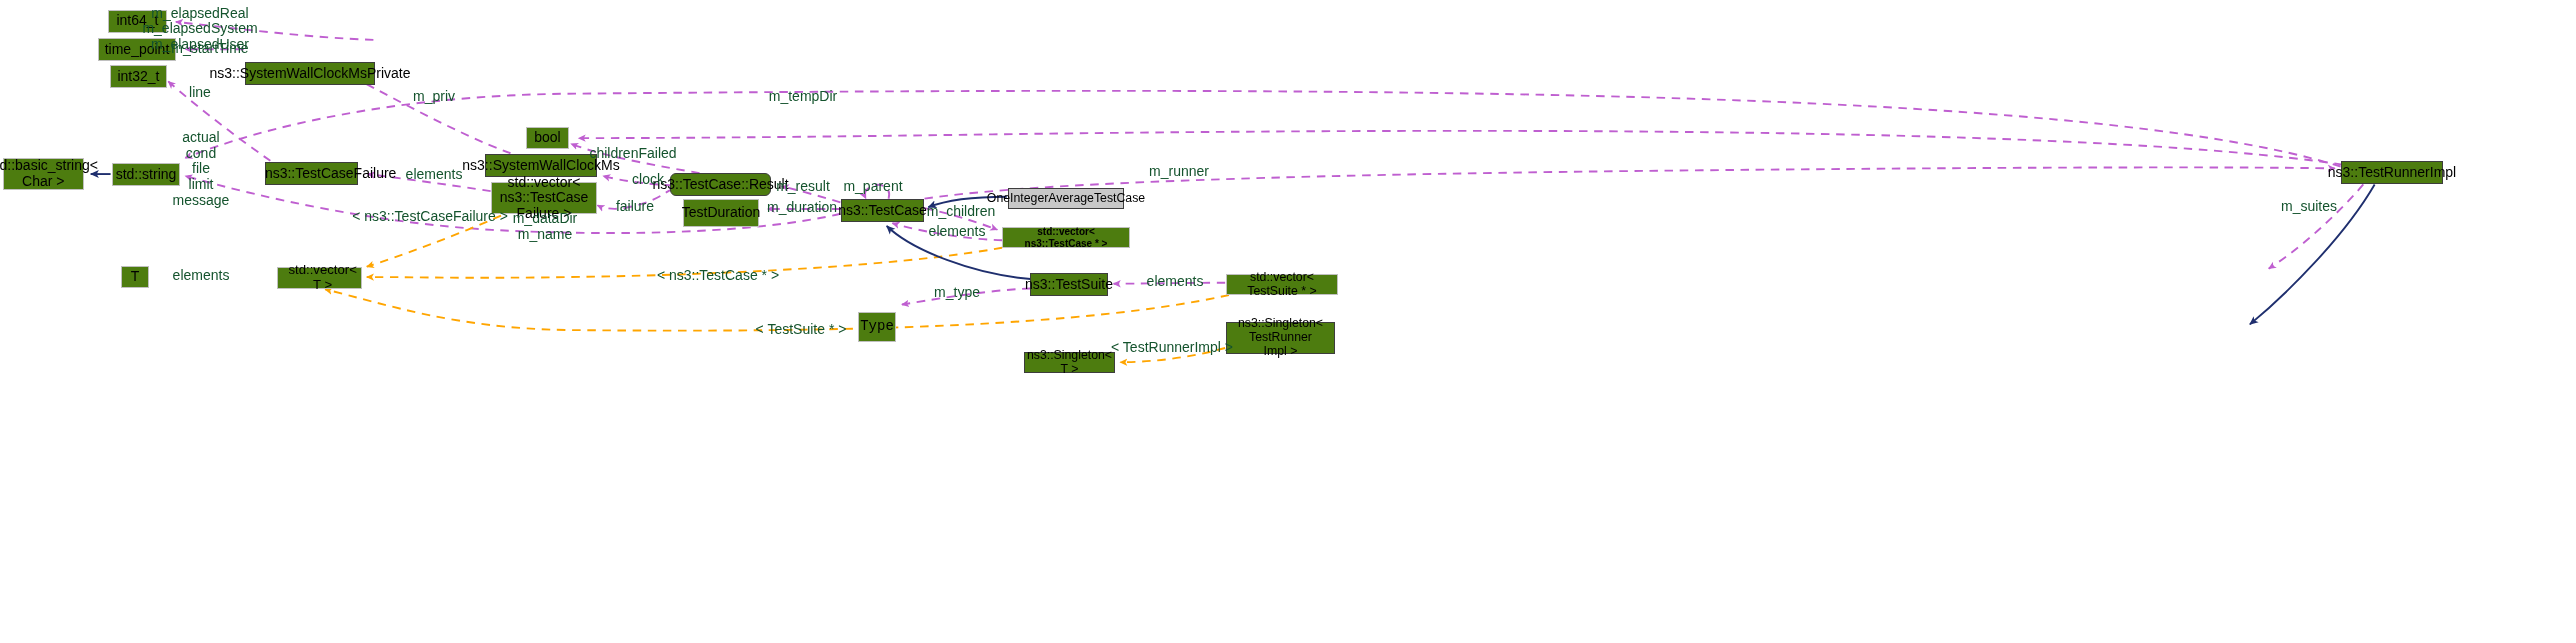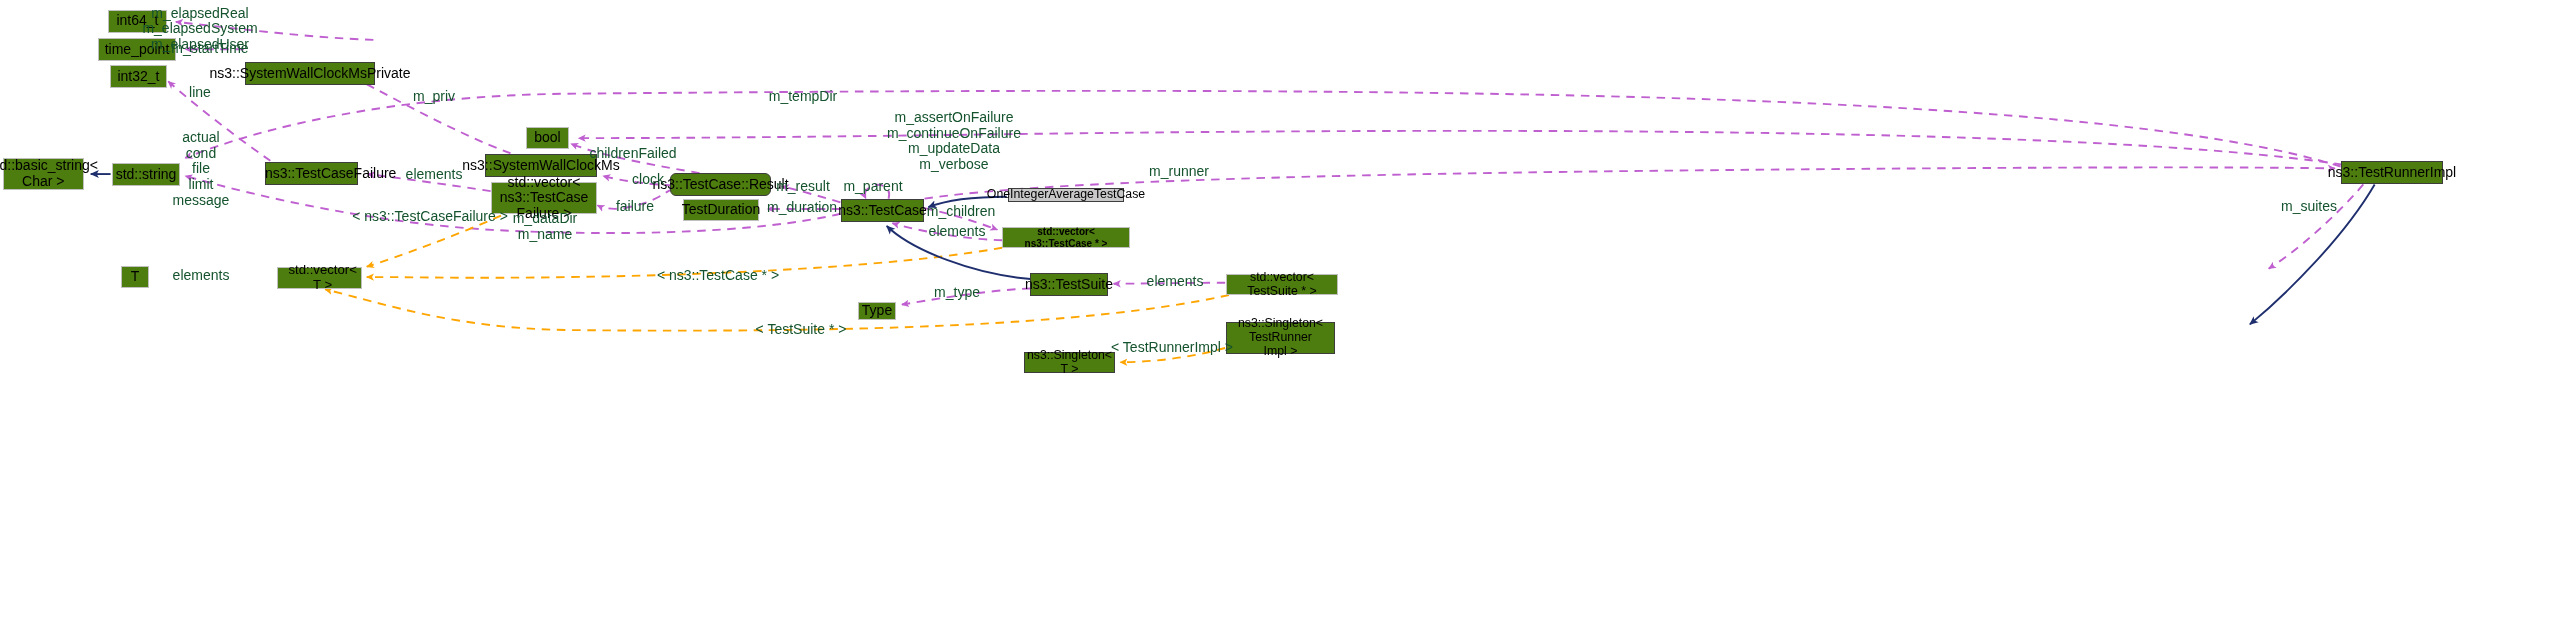--- a/index.html
+++ b/index.html
@@ -149,45 +149,41 @@
   <div class="node bold" style="left:245px;top:37px;width:130px;height:23px;margin-top:25px;"><span>ns3::SystemWallClockMsPrivate</span></div>
   <div class="node light" style="left:2.8px;top:158px;width:81px;height:32px;"><span>std::basic_string&lt;
 Char &gt;</span></div>
   <div class="node light" style="left:112px;top:163px;width:68px;height:23px;"><span>std::string</span></div>
   <div class="node bold" style="left:265px;top:162px;width:93px;height:23px;padding-left:44px;"><span>ns3::TestCaseFailure</span></div>
   <div class="node light" style="left:526px;top:127px;width:43px;height:22px;"><span>bool</span></div>
   <div class="node bold" style="left:485px;top:154px;width:112px;height:23px;"><span>ns3::SystemWallClockMs</span></div>
   <div class="node light" style="left:491px;top:182px;width:106px;height:32px;"><span>std::vector&lt; ns3::TestCase
 Failure &gt;</span></div>
   <div class="node bold" style="left:670px;top:173px;width:101px;height:23px;border-radius:6px;"><span>ns3::TestCase::Result</span></div>
-  <div class="node light" style="left:683px;top:199px;width:76px;height:22px;"><span>TestDuration</span></div>
+  <div class="node light" style="left:683px;top:199px;width:76px;height:28px;"><span>TestDuration</span></div>
   <div class="node bold" style="left:841px;top:199px;width:83px;height:23px;"><span>ns3::TestCase</span></div>
-  <div class="node filled" style="left:1008px;top:188px;width:116px;height:14px;font-size:12.3px;text-align:center;"><span>OneIntegerAverageTestCase</span></div>
+  <div class="node filled" style="left:1008px;top:188px;width:116px;height:21px;font-size:12.3px;text-align:center;"><span>OneIntegerAverageTestCase</span></div>
   <div class="node light" style="left:1002px;top:227px;width:128px;height:21px;font-size:10px;font-weight:bold;"><span>std::vector&lt; ns3::TestCase * &gt;</span></div>
   <div class="node bold" style="left:2341px;top:161px;width:102px;height:23px;"><span>ns3::TestRunnerImpl</span></div>
   <div class="node light" style="left:121px;top:266px;width:28px;height:22px;"><span>T</span></div>
   <div class="node light" style="left:277px;top:267px;width:85px;height:22px;font-size:13.2px;padding-left:12px;"><span>std::vector&lt; T &gt;</span></div>
   <div class="node bold" style="left:1030px;top:273px;width:78px;height:23px;"><span>ns3::TestSuite</span></div>
-  <div class="node light" style="left:858px;top:302px;width:38px;height:18px;"><span>Type</span></div>
+  <div class="node light" style="left:858px;top:312px;width:38px;height:30px;font-family:Liberation Mono, monospace;"><span>Type</span></div>
   <div class="node light" style="left:1226px;top:274px;width:112px;height:21px;font-size:12.3px;"><span>std::vector&lt; TestSuite * &gt;</span></div>
   <div class="node bold" style="left:1226px;top:322px;width:109px;height:32px;font-size:12.3px;"><span>ns3::Singleton&lt; TestRunner
 Impl &gt;</span></div>
   <div class="node bold" style="left:1024px;top:352px;width:91px;height:21px;font-size:12.3px;"><span>ns3::Singleton&lt; T &gt;</span></div>
 
   <div class="edge-label el-c" style="left:200px;top:5.7px;"><span>m_elapsedReal
 m_elapsedSystem
 m_elapsedUser</span></div>
   <div class="edge-label el-c" style="left:210px;top:41px;"><span>m_startTime</span></div>
   <div class="edge-label el-c" style="left:200px;top:85px;"><span>line</span></div>
   <div class="edge-label el-c" style="left:434px;top:89px;"><span>m_priv</span></div>
   <div class="edge-label el-c" style="left:803px;top:89px;"><span>m_tempDir</span></div>
-  <div class="edge-label el-c" style="left:954px;top:110px;"><span>m_assertOnFailure
-m_continueOnFailure
-m_updateData
-m_verbose</span></div>
   <div class="edge-label el-c" style="left:201px;top:130px;"><span>actual
 cond
 file
 limit
 message</span></div>
   <div class="edge-label el-c" style="left:633px;top:146px;"><span>childrenFailed</span></div>
   <div class="edge-label el-c" style="left:434px;top:167px;"><span>elements</span></div>
   <div class="edge-label el-c" style="left:648px;top:172px;"><span>clock</span></div>
   <div class="edge-label el-c" style="left:1179px;top:164px;"><span>m_runner</span></div>
   <div class="edge-label el-c" style="left:803px;top:179px;"><span>m_result</span></div>

